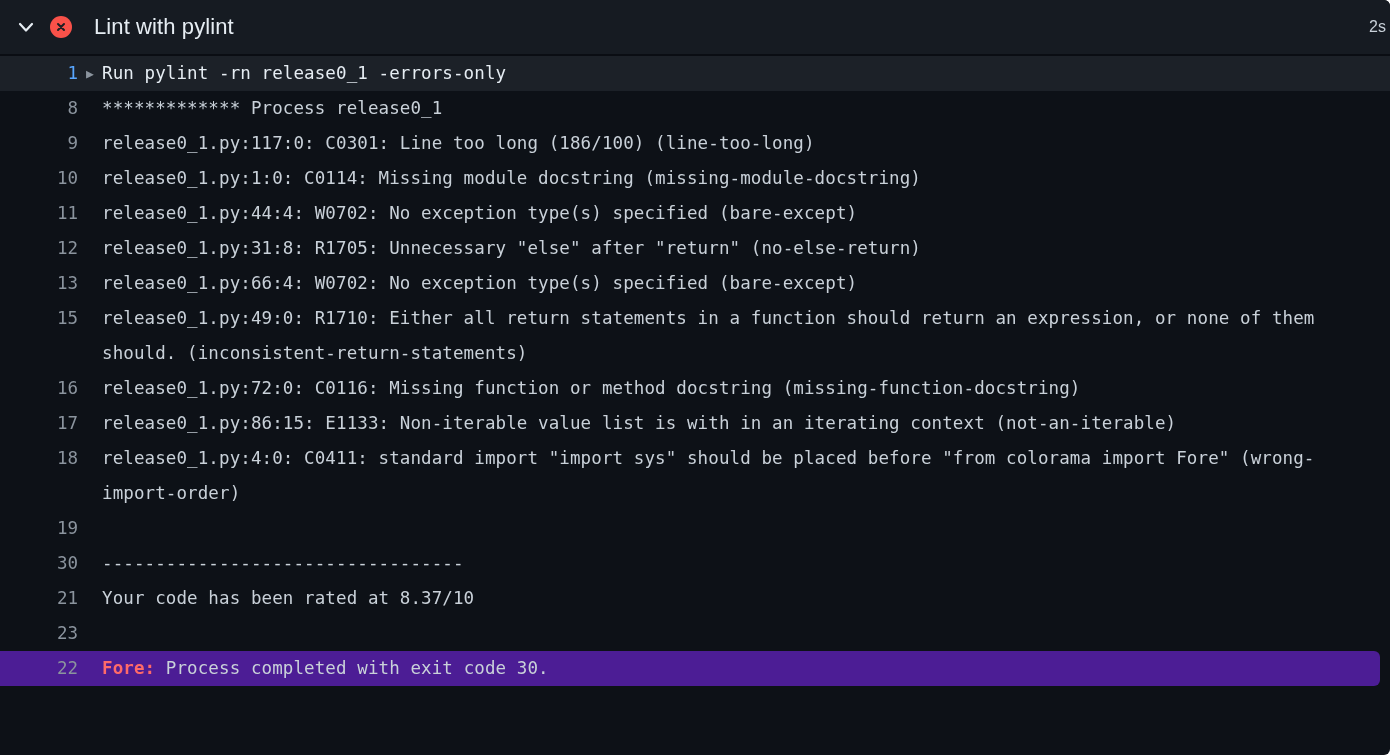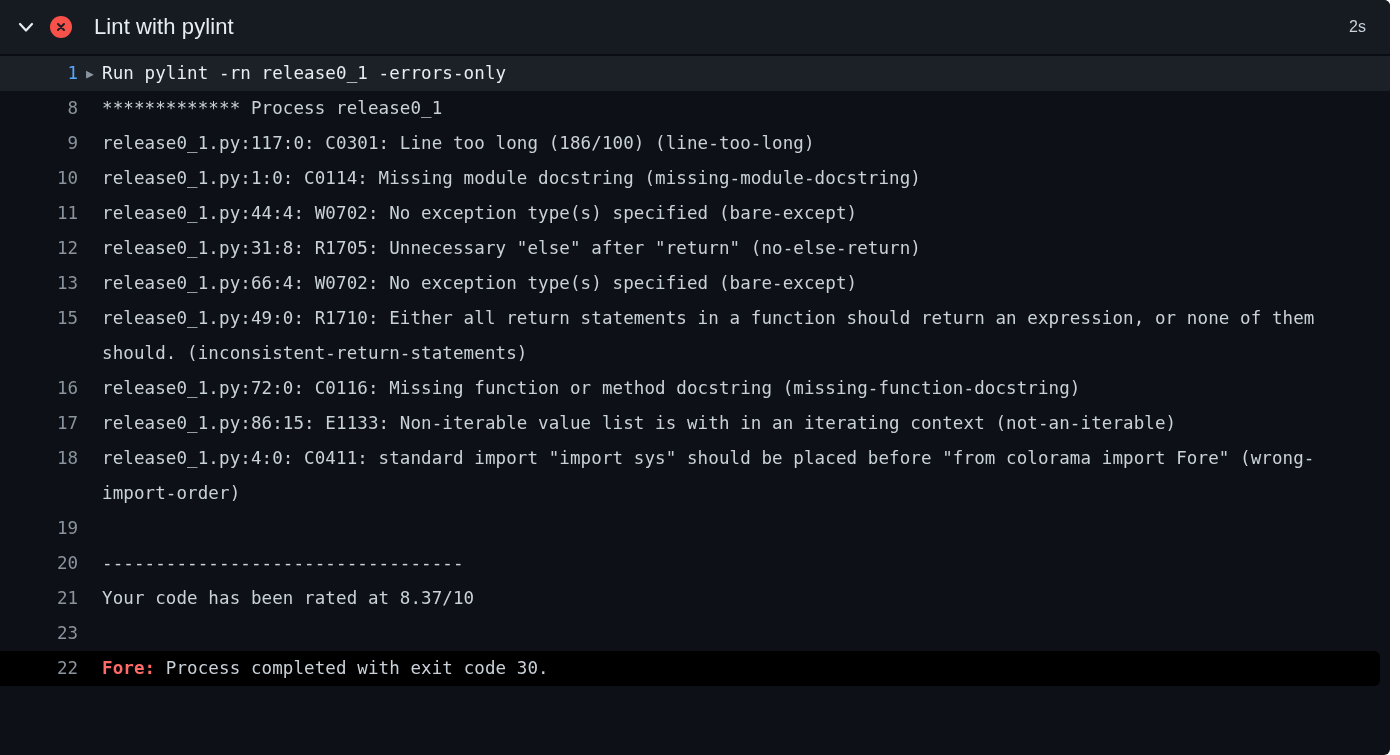--- a/index.html
+++ b/index.html
@@ -30,21 +30,21 @@
     border-radius: 0 6px 6px 0;
     overflow: hidden;
   }
 
   
   .log-header {
     height: 54px;
     background: #161b22;
     display: flex;
     align-items: center;
-    padding: 0 24px 0 8px;
+    padding: 0 4px 0 8px;
     box-sizing: border-box;
     position: relative;
   }
   .chevron-btn {
     width: 36px;
     height: 36px;
     display: flex;
     align-items: center;
     justify-content: center;
     flex: 0 0 auto;
@@ -97,21 +97,21 @@
     font-size: 17.5px;
     line-height: 35px;
     color: #c9d1d9;
     min-height: 35px;
     padding-right: 10px;
   }
   .log-row.cmd {
     background: #1c2128;
   }
   .log-row.error-row {
-    background: #000000;
+    background: #4c1d95;
     border-radius: 0 6px 6px 0;
     margin-right: 10px;
     padding-right: 0;
   }
   .ln {
     flex: 0 0 auto;
     width: 78px;
     text-align: right;
     padding-right: 0;
     color: #8b949e;
@@ -237,21 +237,21 @@
         <div class="ln">18</div>
         <div class="content">release0_1.py:4:0: C0411: standard import "import sys" should be placed before "from colorama import Fore" (wrong-import-order)</div>
       </div>
 
       <div class="log-row">
         <div class="ln">19</div>
         <div class="content blank-content"></div>
       </div>
 
       <div class="log-row">
-        <div class="ln">20</div>
+        <div class="ln">30</div>
         <div class="content">----------------------------------</div>
       </div>
 
       <div class="log-row">
         <div class="ln">21</div>
         <div class="content">Your code has been rated at 8.37/10</div>
       </div>
 
       <div class="log-row">
         <div class="ln">23</div>

